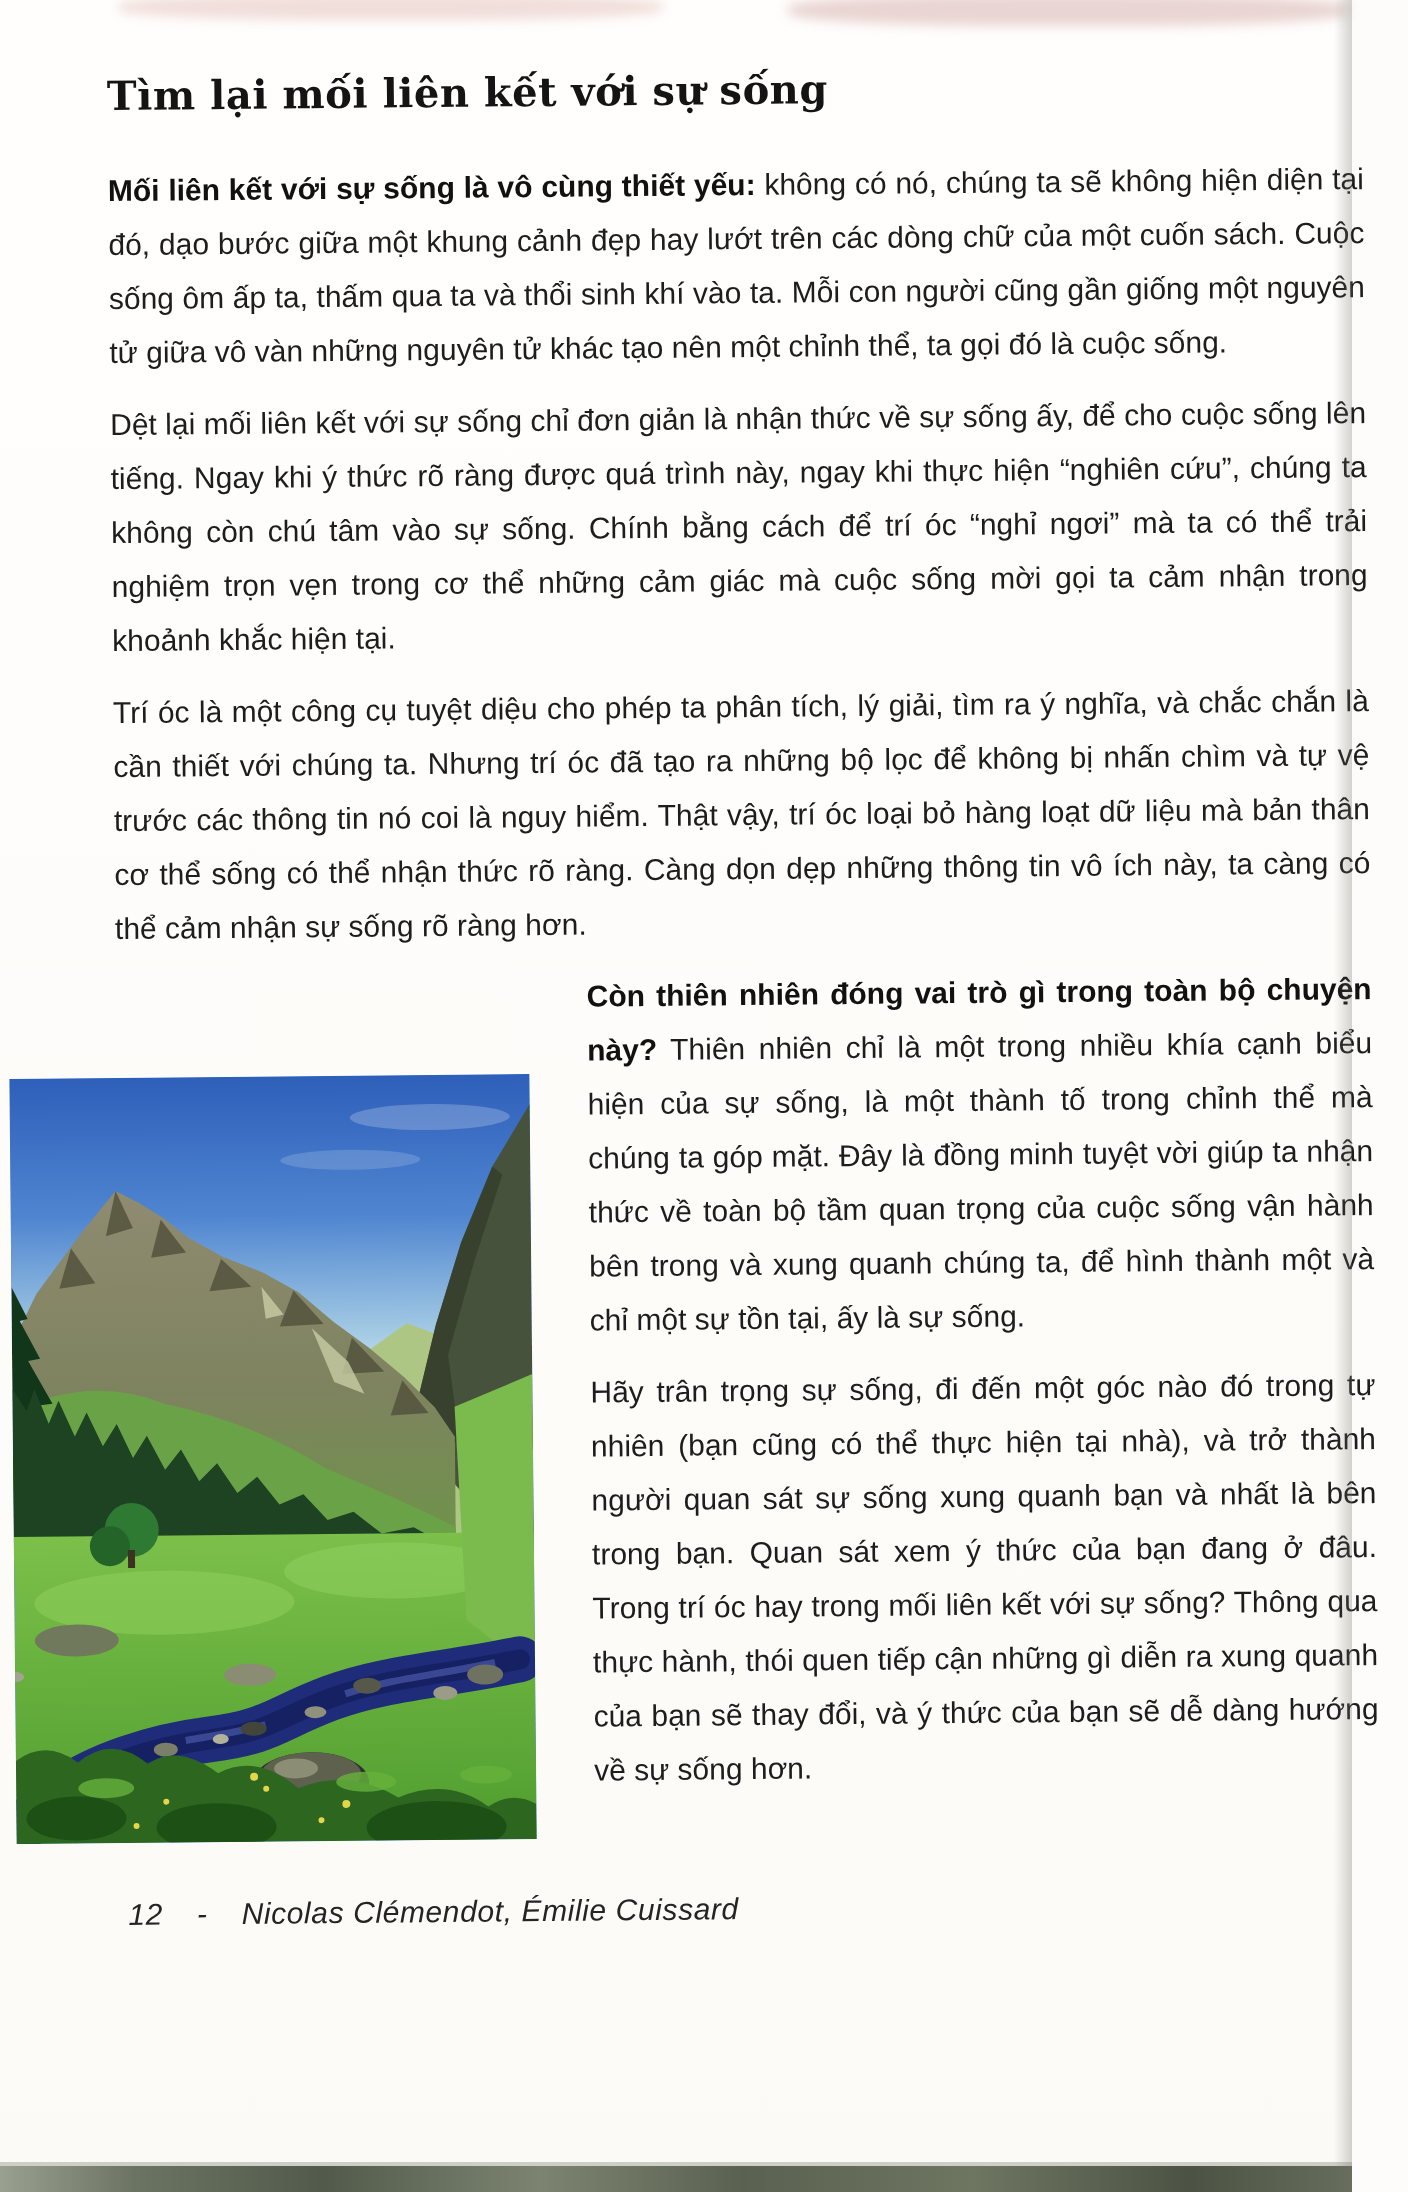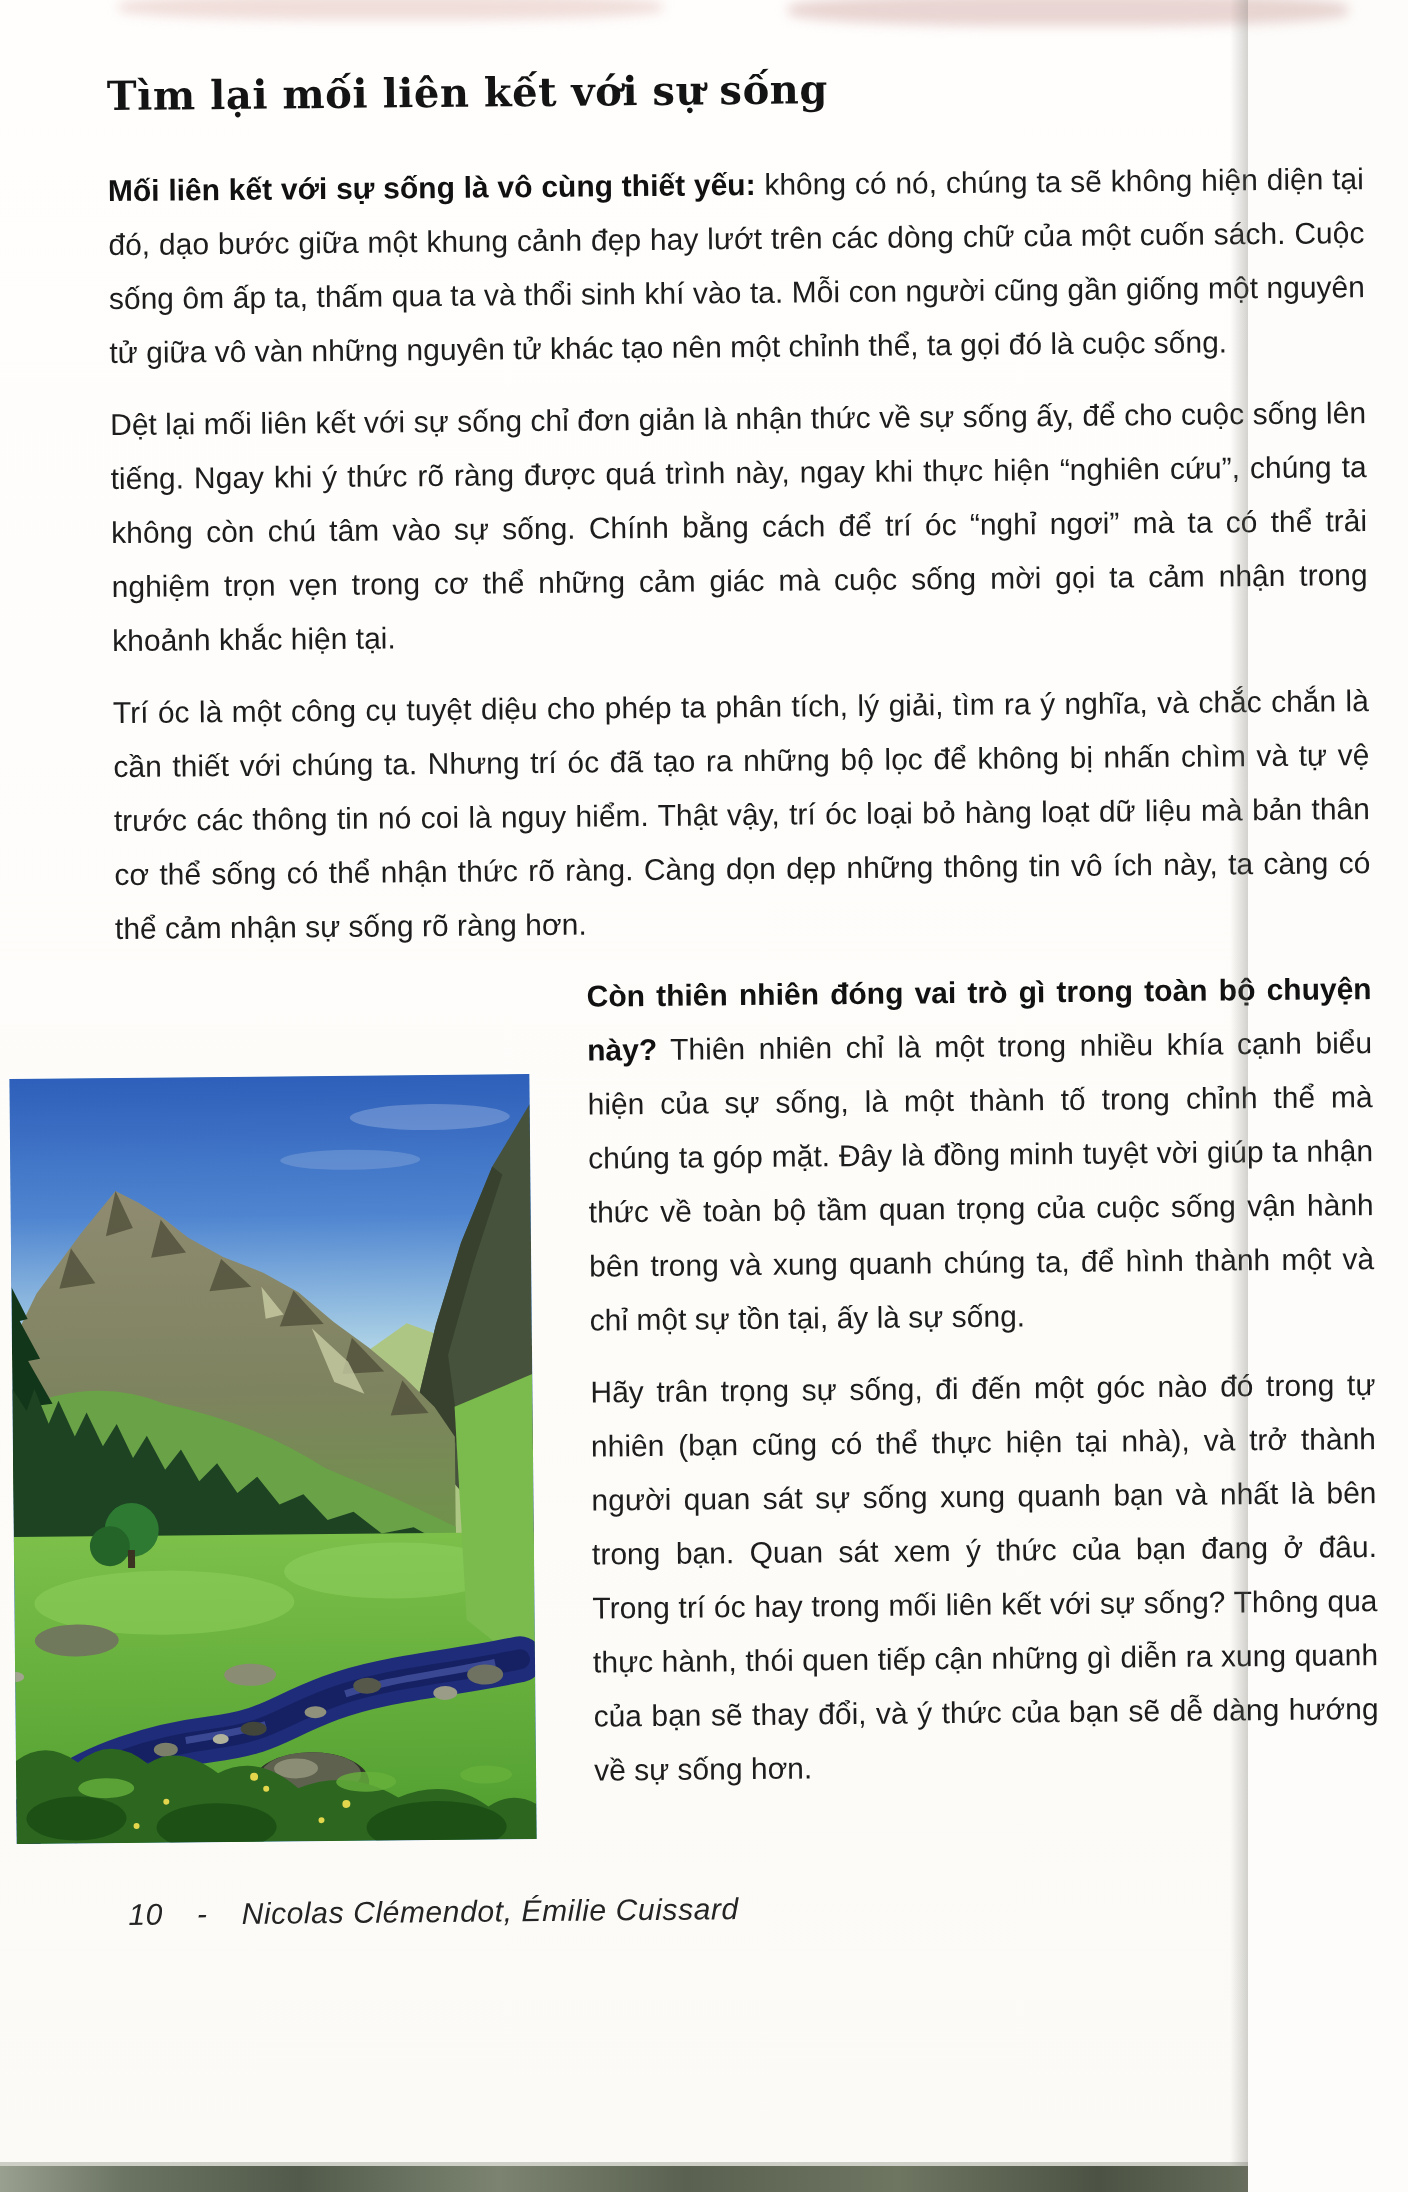--- a/index.html
+++ b/index.html
@@ -6,21 +6,21 @@
     margin: 0;
     padding: 0;
     width: 1408px;
     height: 2192px;
     overflow: hidden;
     background: #fdfcfa;
     font-family: "Liberation Sans", sans-serif;
   }
   .page {
     position: relative;
-    width: 1248px;
+    width: 1352px;
     height: 2192px;
     background: linear-gradient(180deg, #fffefd 0%, #fdfcf9 60%, #fbfaf6 100%);
   }
   .smudge {
     position: absolute;
     top: -6px;
     height: 26px;
     background: rgba(205, 148, 138, 0.30);
     filter: blur(6px);
     border-radius: 40%;
@@ -216,20 +216,20 @@
           <ellipse cx="470" cy="700" rx="26" ry="9"></ellipse>
         </g>
       </svg>
     </div>
 
     <p class="para"><span class="lead">Còn thiên nhiên đóng vai trò gì trong toàn bộ chuyện này?</span><span> Thiên nhiên chỉ là một trong nhiều khía cạnh biểu hiện của sự sống, là một thành tố trong chỉnh thể mà chúng ta góp mặt. Đây là đồng minh tuyệt vời giúp ta nhận thức về toàn bộ tầm quan trọng của cuộc sống vận hành bên trong và xung quanh chúng ta, để hình thành một và chỉ một sự tồn tại, ấy là sự sống.</span></p>
 
     <p class="para"><span>Hãy trân trọng sự sống, đi đến một góc nào đó trong tự nhiên (bạn cũng có thể thực hiện tại nhà), và trở thành người quan sát sự sống xung quanh bạn và nhất là bên trong bạn. Quan sát xem ý thức của bạn đang ở đâu. Trong trí óc hay trong mối liên kết với sự sống? Thông qua thực hành, thói quen tiếp cận những gì diễn ra xung quanh của bạn sẽ thay đổi, và ý thức của bạn sẽ dễ dàng hướng về sự sống hơn.</span></p>
 
     <div class="footer">
-      <span class="num">10</span><span class="sep">-</span><span>Nicolas Clémendot, Émilie Cuissard</span>
+      <span class="num">12</span><span class="sep">-</span><span>Nicolas Clémendot, Émilie Cuissard</span>
     </div>
 
   </div>
 
   <div class="bottom-band"></div>
   <div class="right-edge-shadow"></div>
 </div>
 
 </body></html>

